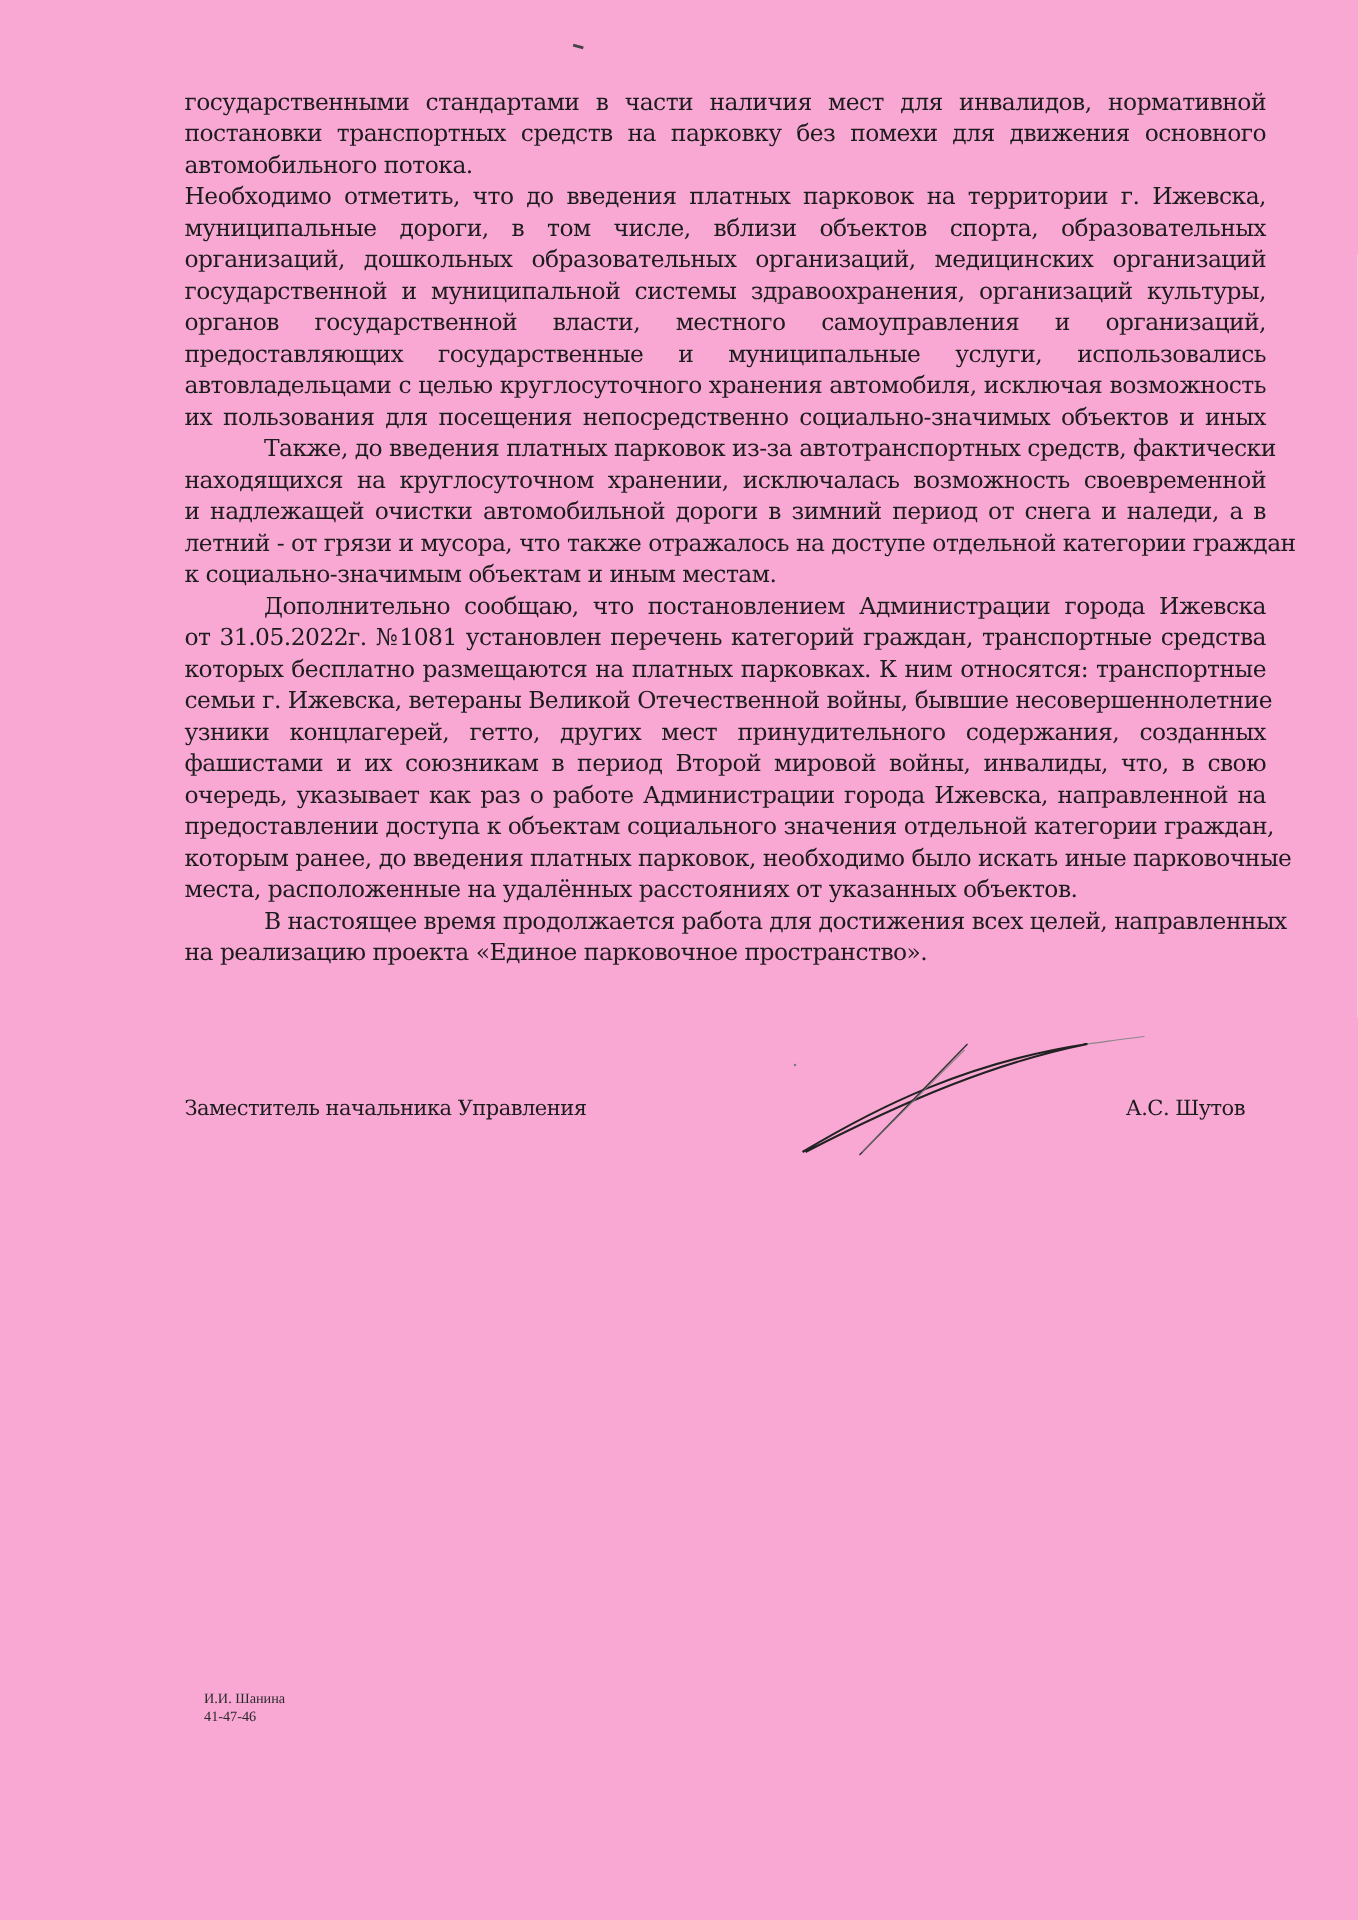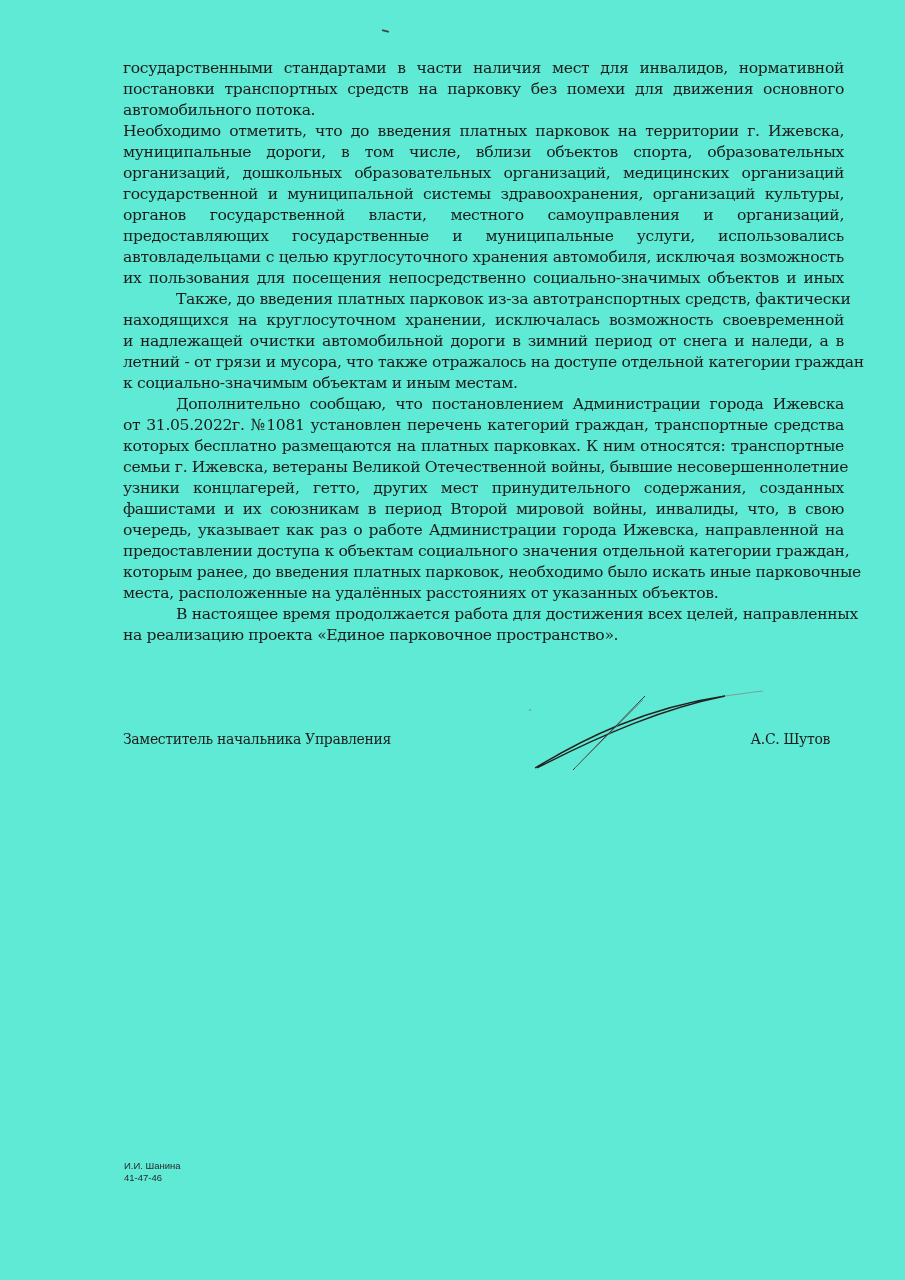--- a/index.html
+++ b/index.html
@@ -1,34 +1,34 @@
 <!DOCTYPE html>
 <html><head>
 <meta charset="utf-8">
 <style>
   html, body { margin: 0; padding: 0; background: #ffffff; }
   body { width: 905px; height: 1280px; position: relative; overflow: hidden; }
-  .page { position: absolute; left: 0; top: 0; width: 905px; height: 1280px; background: #5eead4; }
+  .page { position: absolute; left: 0; top: 0; width: 905px; height: 1280px; background: #f9a8d4; }
   .top-mark { position: absolute; left: 382px; top: 30px; width: 7px; height: 2px; background: #444; transform: rotate(15deg); }
   .body-text {
     position: absolute; left: 123px; top: 58px; width: 721px;
     font-family: "DejaVu Serif", "Liberation Serif", serif;
     font-size: 15.6px; line-height: 21px; color: #1c1c1c;
     letter-spacing: -0.35px;
   }
   .line { display: block; white-space: nowrap; text-align: justify; text-align-last: justify; height: 21px; }
   .line.last { text-align-last: left; }
   .line.indent { padding-left: 53px; }
   .signature-row { position: absolute; left: 123px; top: 727px; width: 721px; height: 30px;
     font-family: "DejaVu Serif", "Liberation Serif", serif; font-size: 14px; color: #1c1c1c; letter-spacing: -0.35px; }
   .sig-title { position: absolute; left: 0; top: 4px; }
   .sig-name { position: absolute; right: 14px; top: 4px; margin-left: 36px; }
   .sig-scribble { position: absolute; left: 525px; top: 688px; width: 240px; height: 90px; }
-  .executor { position: absolute; left: 124px; top: 1127px;
-    font-family: Liberation Sans, sans-serif; font-size: 9.5px; line-height: 12px; color: #2a2a2a; margin-top: 33px; }
+  .executor { position: absolute; left: 136px; top: 1127px;
+    font-family: Liberation Serif, serif; font-size: 9.5px; line-height: 12px; color: #2a2a2a; }
   .executor div { display: block; }
 </style>
 </head>
 <body>
 
 <div class="page">
   <div class="top-mark"></div>
 
   <div class="body-text">
 

